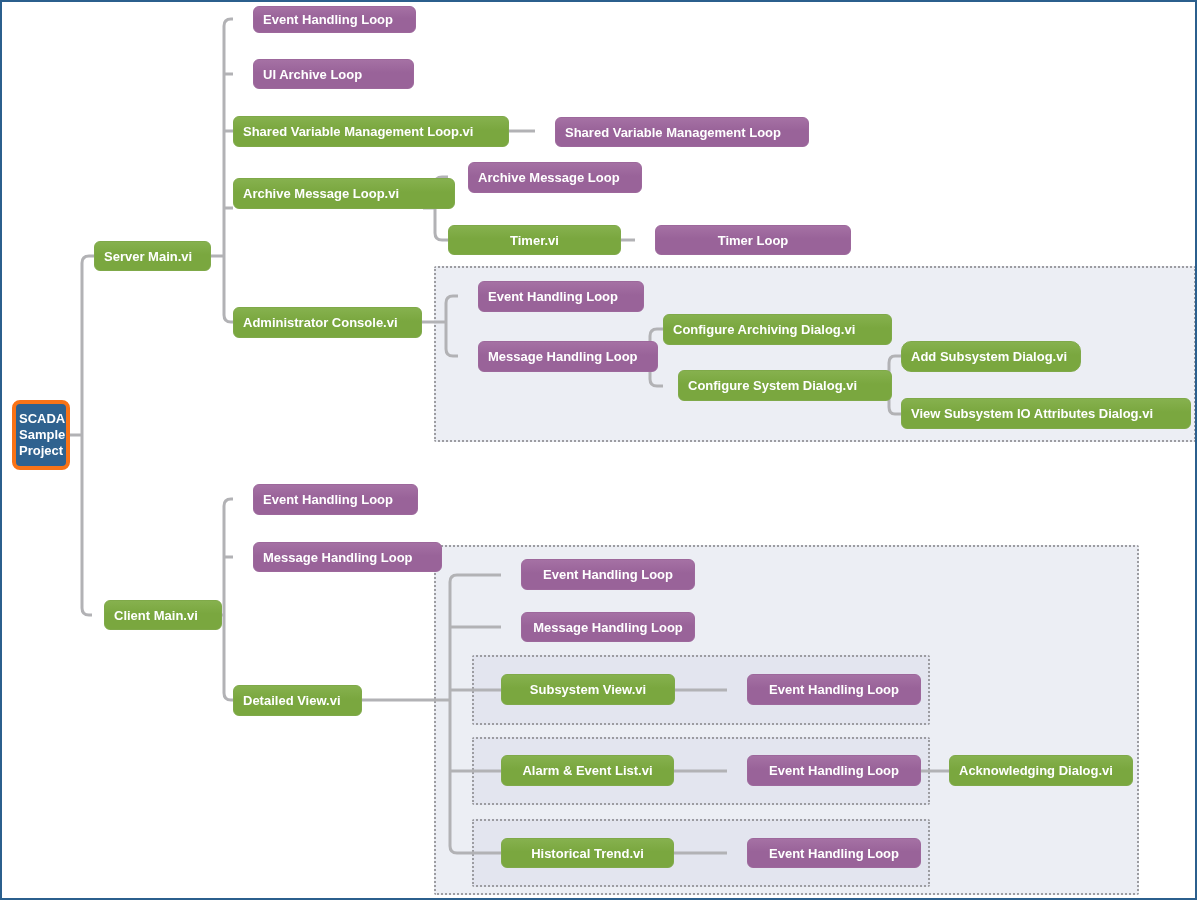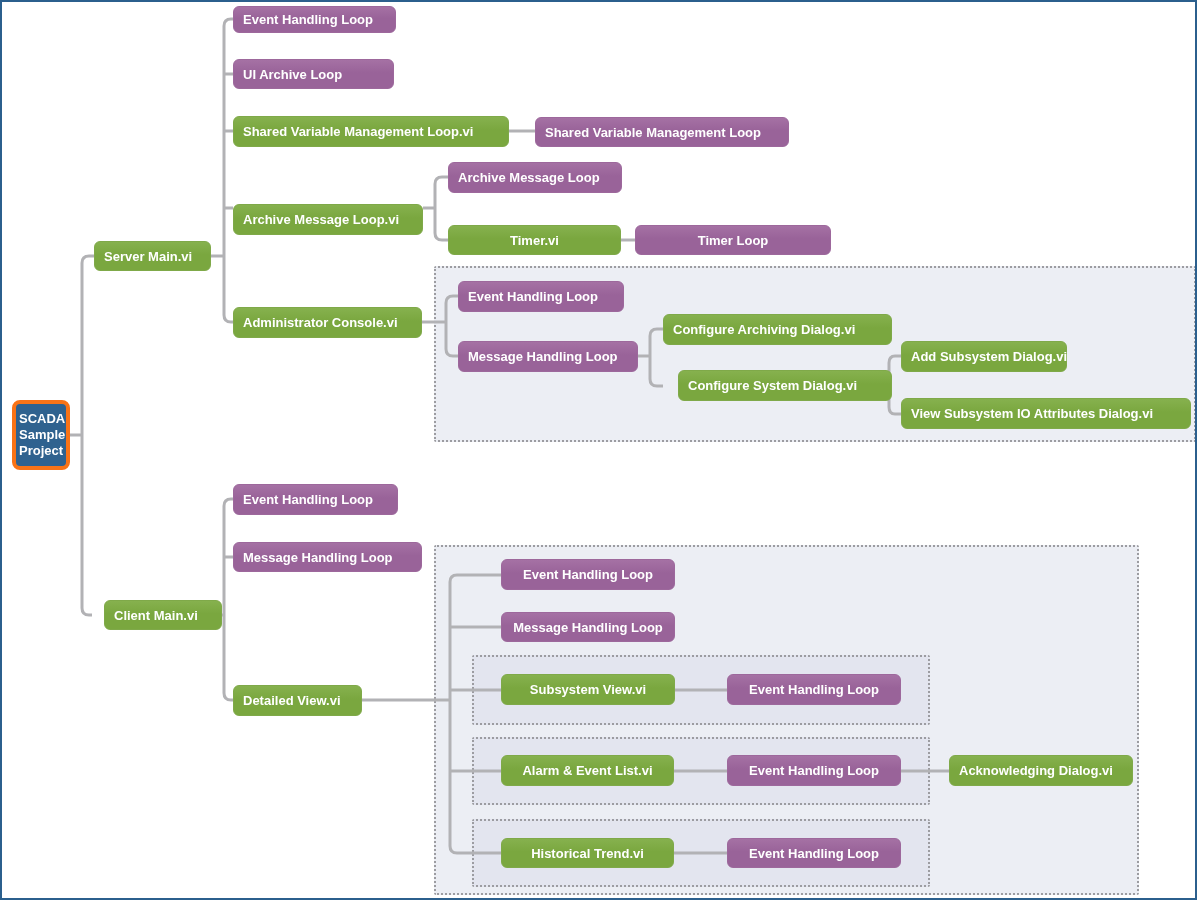--- a/index.html
+++ b/index.html
@@ -31,21 +31,21 @@
     border-radius:6px;
     color:#ffffff;
     font-weight:bold;
     font-size:13px;
     white-space:nowrap;
     padding:0 9px;
     z-index:3;
   }
   .node.center{justify-content:center;padding:0 18px;}
   .node.green{background:linear-gradient(#86b14e,#7aa73f 45%);border:1px solid #7fa949;}
-  .node.purple{background:linear-gradient(#a571a4,#996399 45%);border:1px solid #9d689c;}
+  .node.purple{background:linear-gradient(#a571a4,#996399 45%);border:1px solid #9d689c;margin-left:20px;}
   .node.root{
     background:#2f628f;
     border:4px solid #f97316;
     border-radius:8px;
     line-height:1.25;
     white-space:normal;
     padding:2px 3px;
     font-size:13px;
   }
 </style>
@@ -83,31 +83,31 @@
 
   <div class="node root" style="left:10px;top:398px;width:58px;height:70px;">SCADA Sample Project</div>
 
   <div class="node green" style="left:92px;top:239px;width:117px;height:30px;">Server Main.vi</div>
   <div class="node green" style="left:90px;top:598px;width:118px;height:30px;margin-left:12px;">Client Main.vi</div>
 
   <div class="node purple" style="left:231px;top:4px;width:163px;height:27px;">Event Handling Loop</div>
   <div class="node purple" style="left:231px;top:57px;width:161px;height:30px;">UI Archive Loop</div>
   <div class="node green" style="left:231px;top:114px;width:276px;height:31px;">Shared Variable Management Loop.vi</div>
   <div class="node purple" style="left:533px;top:115px;width:254px;height:30px;">Shared Variable Management Loop</div>
-  <div class="node green" style="left:231px;top:202px;width:190px;height:31px;">Archive Message Loop.vi</div>
+  <div class="node green" style="left:231px;top:176px;width:222px;height:31px;">Archive Message Loop.vi</div>
   <div class="node purple" style="left:446px;top:160px;width:174px;height:31px;">Archive Message Loop</div>
   <div class="node green center" style="left:446px;top:223px;width:173px;height:30px;">Timer.vi</div>
   <div class="node purple center" style="left:633px;top:223px;width:196px;height:30px;">Timer Loop</div>
   <div class="node green" style="left:231px;top:305px;width:189px;height:31px;">Administrator Console.vi</div>
 
   <div class="node purple" style="left:456px;top:279px;width:166px;height:31px;">Event Handling Loop</div>
   <div class="node purple" style="left:456px;top:339px;width:180px;height:31px;">Message Handling Loop</div>
   <div class="node green" style="left:661px;top:312px;width:229px;height:31px;">Configure Archiving Dialog.vi</div>
   <div class="node green" style="left:661px;top:368px;width:214px;height:31px;margin-left:15px;">Configure System Dialog.vi</div>
-  <div class="node green" style="left:899px;top:339px;width:166px;height:31px;">Add Subsystem Dialog.vi</div>
+  <div class="node green" style="left:899px;top:339px;width:180px;height:31px;border-radius:10px;">Add Subsystem Dialog.vi</div>
   <div class="node green" style="left:899px;top:396px;width:290px;height:31px;">View Subsystem IO Attributes Dialog.vi</div>
 
   <div class="node purple" style="left:231px;top:482px;width:165px;height:31px;">Event Handling Loop</div>
   <div class="node purple" style="left:231px;top:540px;width:189px;height:30px;">Message Handling Loop</div>
   <div class="node green" style="left:231px;top:683px;width:129px;height:31px;">Detailed View.vi</div>
 
   <div class="node purple center" style="left:499px;top:557px;width:174px;height:31px;">Event Handling Loop</div>
   <div class="node purple center" style="left:499px;top:610px;width:174px;height:30px;">Message Handling Loop</div>
   <div class="node green center" style="left:499px;top:672px;width:174px;height:31px;">Subsystem View.vi</div>
   <div class="node purple center" style="left:725px;top:672px;width:174px;height:31px;">Event Handling Loop</div>

